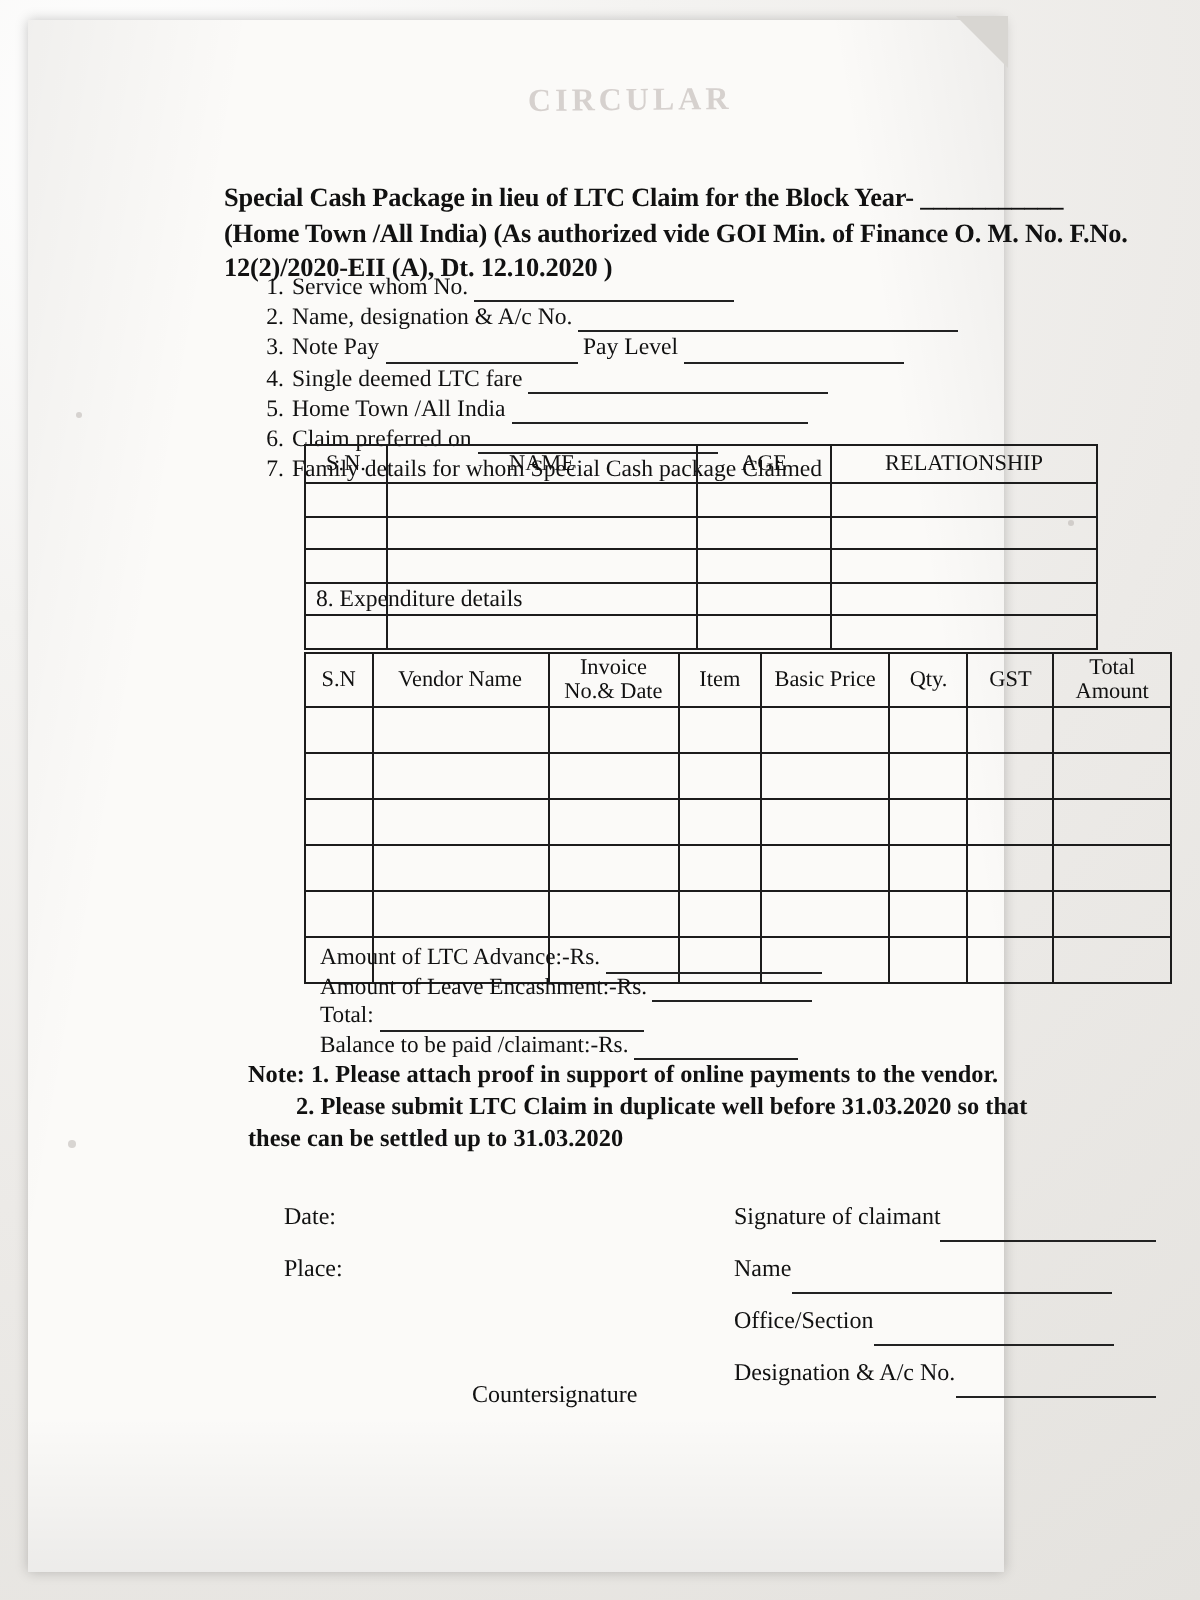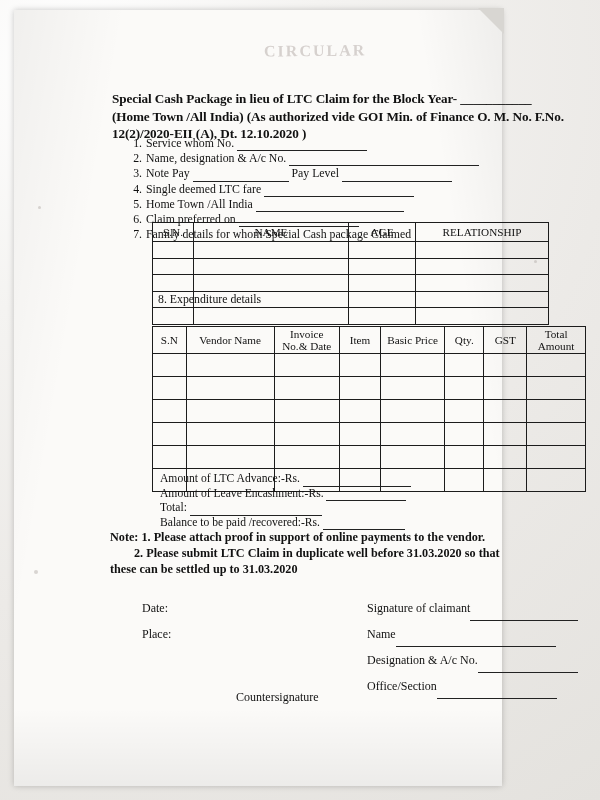--- a/index.html
+++ b/index.html
@@ -133,21 +133,21 @@
   }
   .amounts {
     position: absolute;
     left: 146px;
     top: 462px;
     font-size: 11.6px;
     line-height: 14.6px;
   }
   .note {
     position: absolute;
-    left: 96px;
+    left: 110px;
     top: 519px;
     width: 440px;
     font-size: 12.2px;
     font-weight: bold;
     line-height: 16px;
   }
   .note .l2 { padding-left: 24px; }
   .note .l3 { padding-left: 0px; }
   .sig {
     position: absolute;
@@ -352,45 +352,45 @@
         </div>
         <div>
           <span>Amount of Leave Encashment:-Rs.</span>
           <span class="dash" style="width:80px"></span>
         </div>
         <div>
           <span>Total:</span>
           <span class="dash" style="width:132px"></span>
         </div>
         <div>
-          <span>Balance to be paid /recovered:-Rs.</span>
+          <span>Balance to be paid /claimant:-Rs.</span>
           <span class="dash" style="width:82px"></span>
         </div>
       </div>
 
       <div class="note">
         <div class="l1">Note: 1. Please attach proof in support of online payments to the vendor.</div>
         <div class="l2">2. Please submit LTC Claim in duplicate well before 31.03.2020 so that</div>
         <div class="l3">these can be settled up to 31.03.2020</div>
       </div>
 
       <div class="sig">
         <div class="row">
           <span class="left">Date:</span>
           <span class="right"><span>Signature of claimant</span><span class="dash" style="width:108px"></span></span>
         </div>
         <div class="row">
           <span class="left">Place:</span>
           <span class="right"><span>Name</span><span class="dash" style="width:160px"></span></span>
         </div>
         <div class="row">
+          <span class="right"><span>Office/Section</span><span class="dash" style="width:120px"></span></span>
+        </div>
+        <div class="row">
           <span class="right"><span>Designation &amp; A/c No.</span><span class="dash" style="width:100px"></span></span>
-        </div>
-        <div class="row">
-          <span class="right"><span>Office/Section</span><span class="dash" style="width:120px"></span></span>
         </div>
       </div>
 
       <div class="countersign">Countersignature</div>
 
       <div class="speck" style="left:24px; top:196px; width:3px; height:3px;"></div>
       <div class="speck" style="left:20px; top:560px; width:4px; height:4px;"></div>
       <div class="speck" style="left:520px; top:250px; width:3px; height:3px;"></div>
     </div>
   </div>

